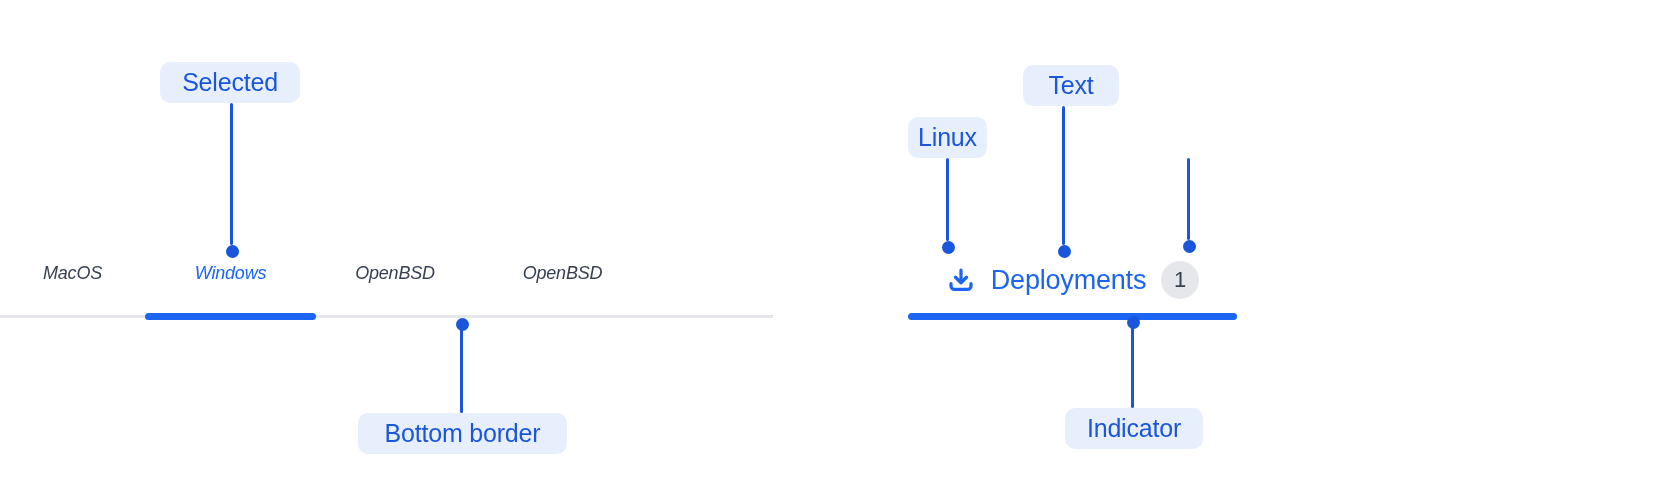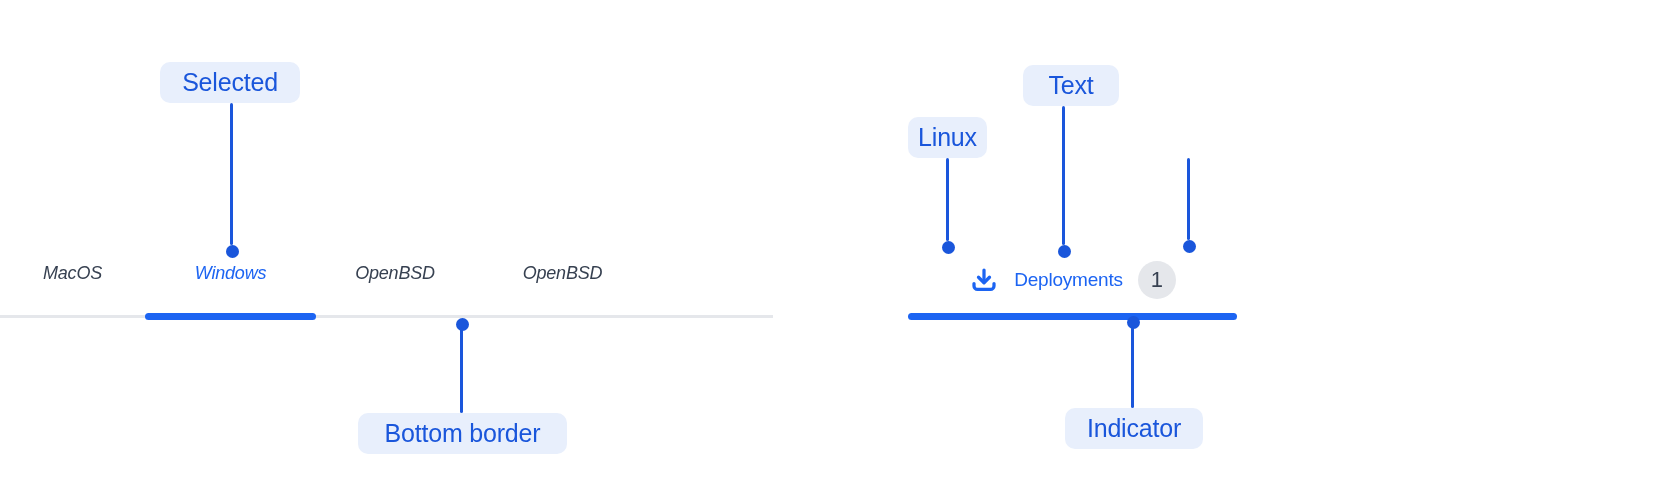--- a/index.html
+++ b/index.html
@@ -35,21 +35,21 @@
   }
   
   .dep-indicator{
     position:absolute;left:908px;top:313px;width:329px;height:7px;border-radius:5px;
     background:var(--accent);
   }
   .dep-tab{
     position:absolute;left:908px;top:254px;width:329px;height:52px;
     display:flex;align-items:center;justify-content:center;gap:15px;cursor:pointer;
   }
-  .dep-label{font-size:19px;font-weight:500;letter-spacing:-0.2px;color:var(--accent);}
+  .dep-label{font-size:27px;font-weight:500;letter-spacing:-0.2px;color:var(--accent);}
   .dep-count{
     width:38px;height:38px;border-radius:50%;background:var(--count_badge_bg);
     color:var(--tab_text);font-size:22px;font-weight:500;
     display:flex;align-items:center;justify-content:center;
   }
   .dep-icon svg{display:block;}
   
   .callout{
     position:absolute;height:41px;border-radius:10px;
     background:var(--annotation_bg);color:var(--annotation_text);

